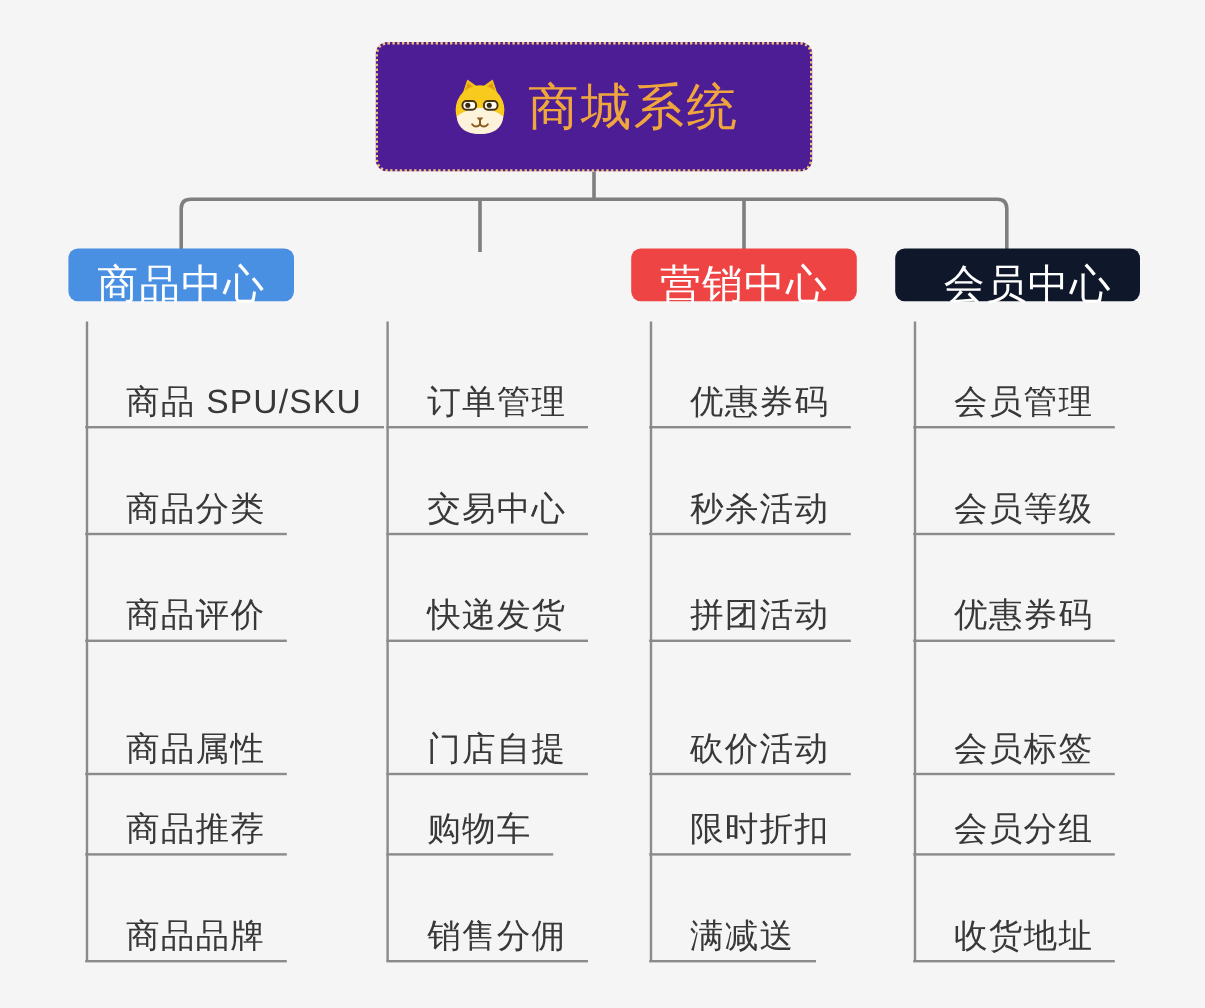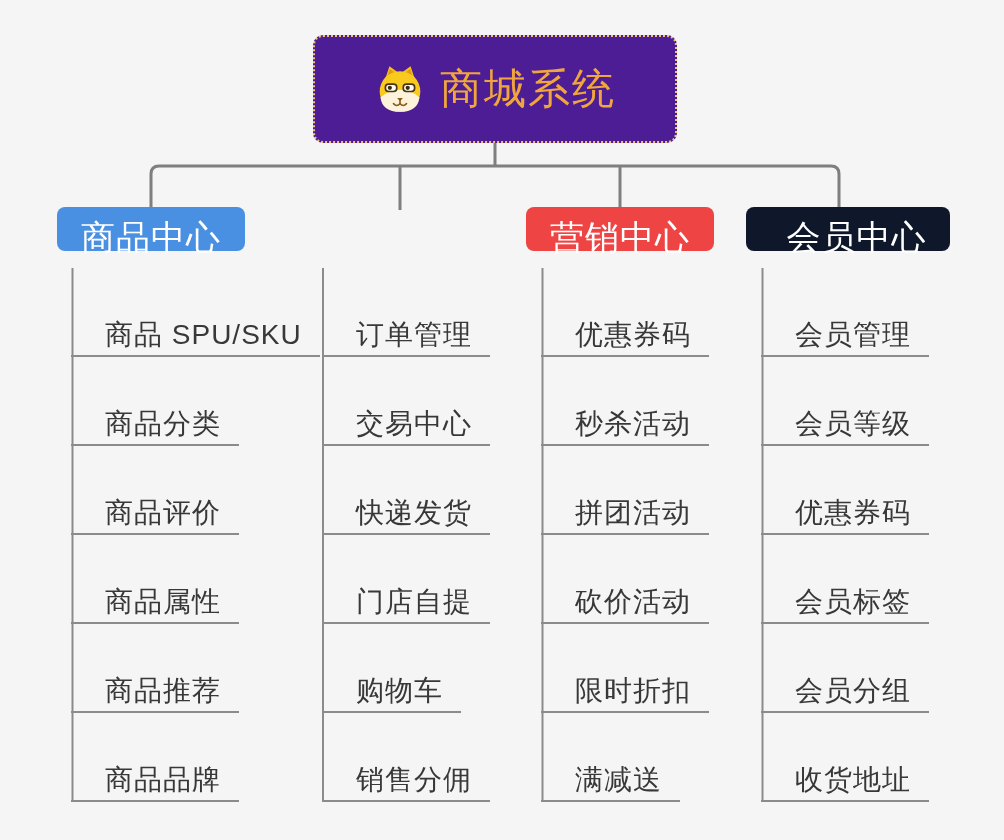--- a/index.html
+++ b/index.html
@@ -67,21 +67,21 @@
     padding: 0 18px 8px 34px;
     border-bottom: 2px solid #8b8b8b;
   }
   .c1 { left: 71px; }
   .c2 { left: 322px; }
   .c3 { left: 541px; }
   .c4 { left: 761px; }
   .r1 { top: 322px; }
   .r2 { top: 411px; }
   .r3 { top: 500px; }
-  .r4 { top: 589px; }
+  .r4 { top: 611px; }
   .r5 { top: 678px; }
   .r6 { top: 767px; }
 </style>
 </head>
 <body>
 
 <div class="canvas">
 
   <svg class="wires" viewBox="0 0 1004 840" xmlns="http://www.w3.org/2000/svg">
     <path d="M495,143 V166 M151,210 V174 Q151,166 159,166 H831 Q839,166 839,174 V210 M400,166 V210 M620,166 V210" fill="none" stroke="#7f7f7f" stroke-width="3" style="stroke: rgb(127, 127, 127);"></path>

